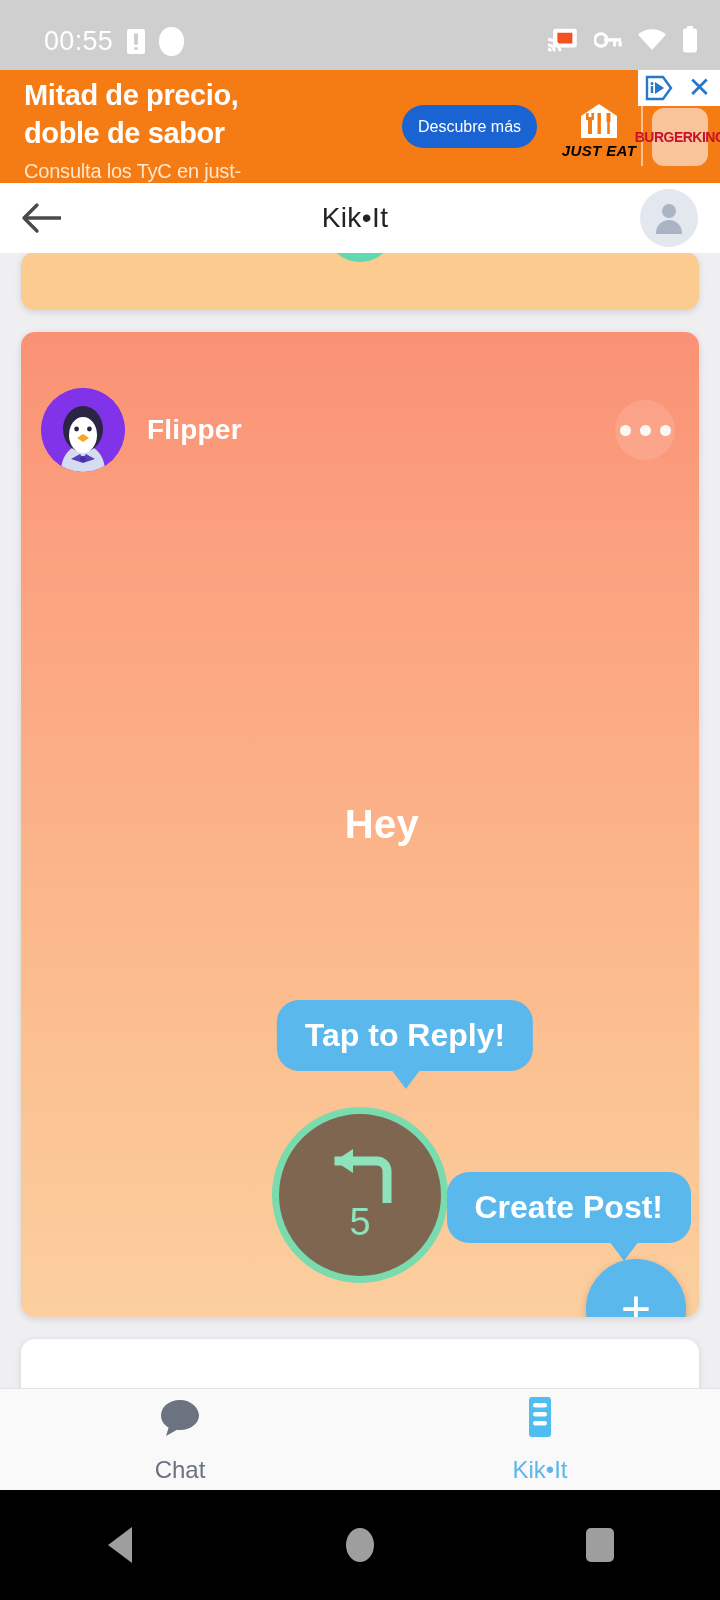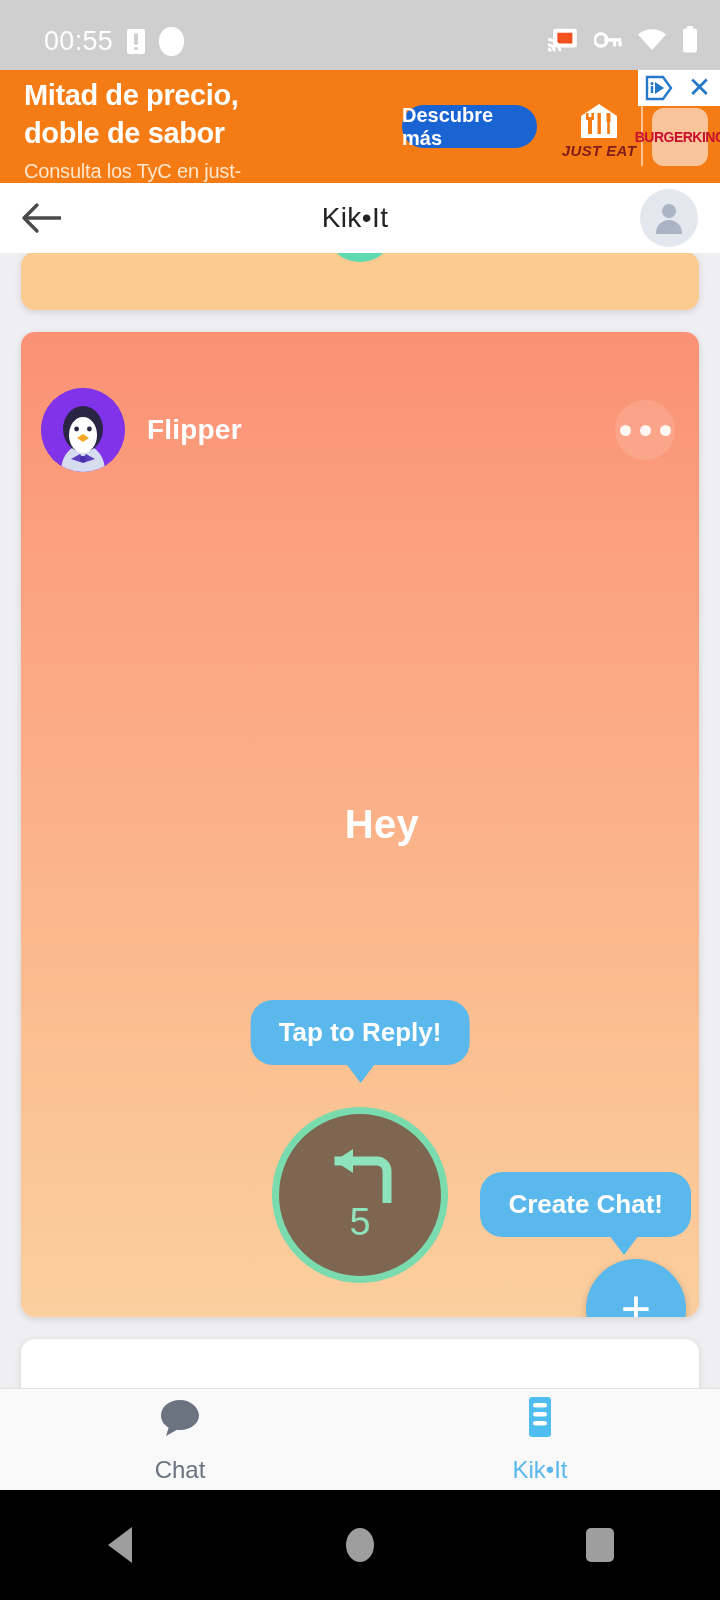--- a/index.html
+++ b/index.html
@@ -30,26 +30,26 @@
     position:relative; width:720px; height:113px; background:#F57B14;
     overflow:hidden;
   }
   .ad-text{ position:absolute; left:24px; top:6px; width:430px; }
   .ad-h1{ color:#fff; font-size:29px; font-weight:bold; line-height:38px; letter-spacing:-.4px;}
   .ad-sub{ color:#ffe6cc; font-size:20px; line-height:29px; margin-top:5px; letter-spacing:-.2px;}
   .ad-cta{
     position:absolute; left:402px; top:35px; width:135px; height:43px;
     background:#1964D2; color:#fff; border-radius:22px;
     display:flex; align-items:center; justify-content:center;
-    font-size:20px; font-weight:bold;
+    font-size:16px; font-weight:normal;
   }
   .ad-brand{ position:absolute; left:560px; top:33px; width:78px; text-align:center; }
   .je-mark{ width:44px;height:36px;margin:0 auto; position:relative; }
   .je-mark svg{display:block;}
-  .je-name{ color:#7f1d1d; font-size:15px; font-weight:bold; font-style:italic; letter-spacing:.4px; margin-top:3px;}
+  .je-name{ color:#000000; font-size:15px; font-weight:bold; font-style:italic; letter-spacing:.4px; margin-top:3px;}
   .ad-divider{ position:absolute; left:641px; top:36px; width:2px; height:60px; background:rgba(255,255,255,.55); }
   .bk-logo{
     position:absolute; left:652px; top:38px; width:56px; height:58px;
     background:#F9C499; border-radius:12px;
     display:flex;flex-direction:row;align-items:center;justify-content:center;
     line-height:15px;
   }
   .bk-logo span{ color:#C8102E; font-size:14px; font-weight:bold; letter-spacing:-.5px; }
   .ad-badges{ position:absolute; right:0; top:0; display:flex; }
   .adchoice,.adclose{
@@ -120,22 +120,22 @@
 
   .post-body{
     position:absolute; top:0; left:0; width:100%; height:100%;
     display:flex; align-items:center; justify-content:center;padding-left:44px;
   }
   .post-text{ color:#fff; font-size:40px; font-weight:bold; letter-spacing:.3px; }
 
   
   .tip{
     position:absolute; background:#5BB8EC; color:#fff;
-    font-size:26px; font-weight:bold; border-radius:22px;
-    padding:17px 28px; white-space:nowrap;
+    font-size:32px; font-weight:bold; border-radius:22px;
+    padding:17px 28px; white-space:nowrap;margin-left:45px;
   }
   .tip:after{
     content:""; position:absolute; left:50%; margin-left:-14px; bottom:-18px;
     width:0;height:0;border-left:15px solid transparent;border-right:15px solid transparent;
     border-top:20px solid #5BB8EC;
   }
   .tip-reply{ left:50%; transform:translateX(-50%); top:668px; }
   .tip-post{ right:8px; top:840px; }
   .tip-post:after{ left:auto; right:52px; margin-left:0; }
 
@@ -316,21 +316,21 @@
     <div class="tip tip-reply">Tap to Reply!</div>
 
     <div class="reply-btn">
       <svg width="66" height="56" viewBox="0 0 66 56">
         <path d="M60 52V24a10 10 0 0 0-10-10H12" stroke="#8EE3BC" stroke-width="9" fill="none" stroke-linecap="square"></path>
         <path d="M26 2 8 14l18 12z" fill="#8EE3BC"></path>
       </svg>
       <div class="reply-count">5</div>
     </div>
 
-    <div class="tip tip-post">Create Chat!</div>
+    <div class="tip tip-post">Create Post!</div>
 
     <div class="fab">
       <span>+</span>
     </div>
   </div>
 
   <div class="card card-next"></div>
 </div>
 
 <div class="bottomnav">

